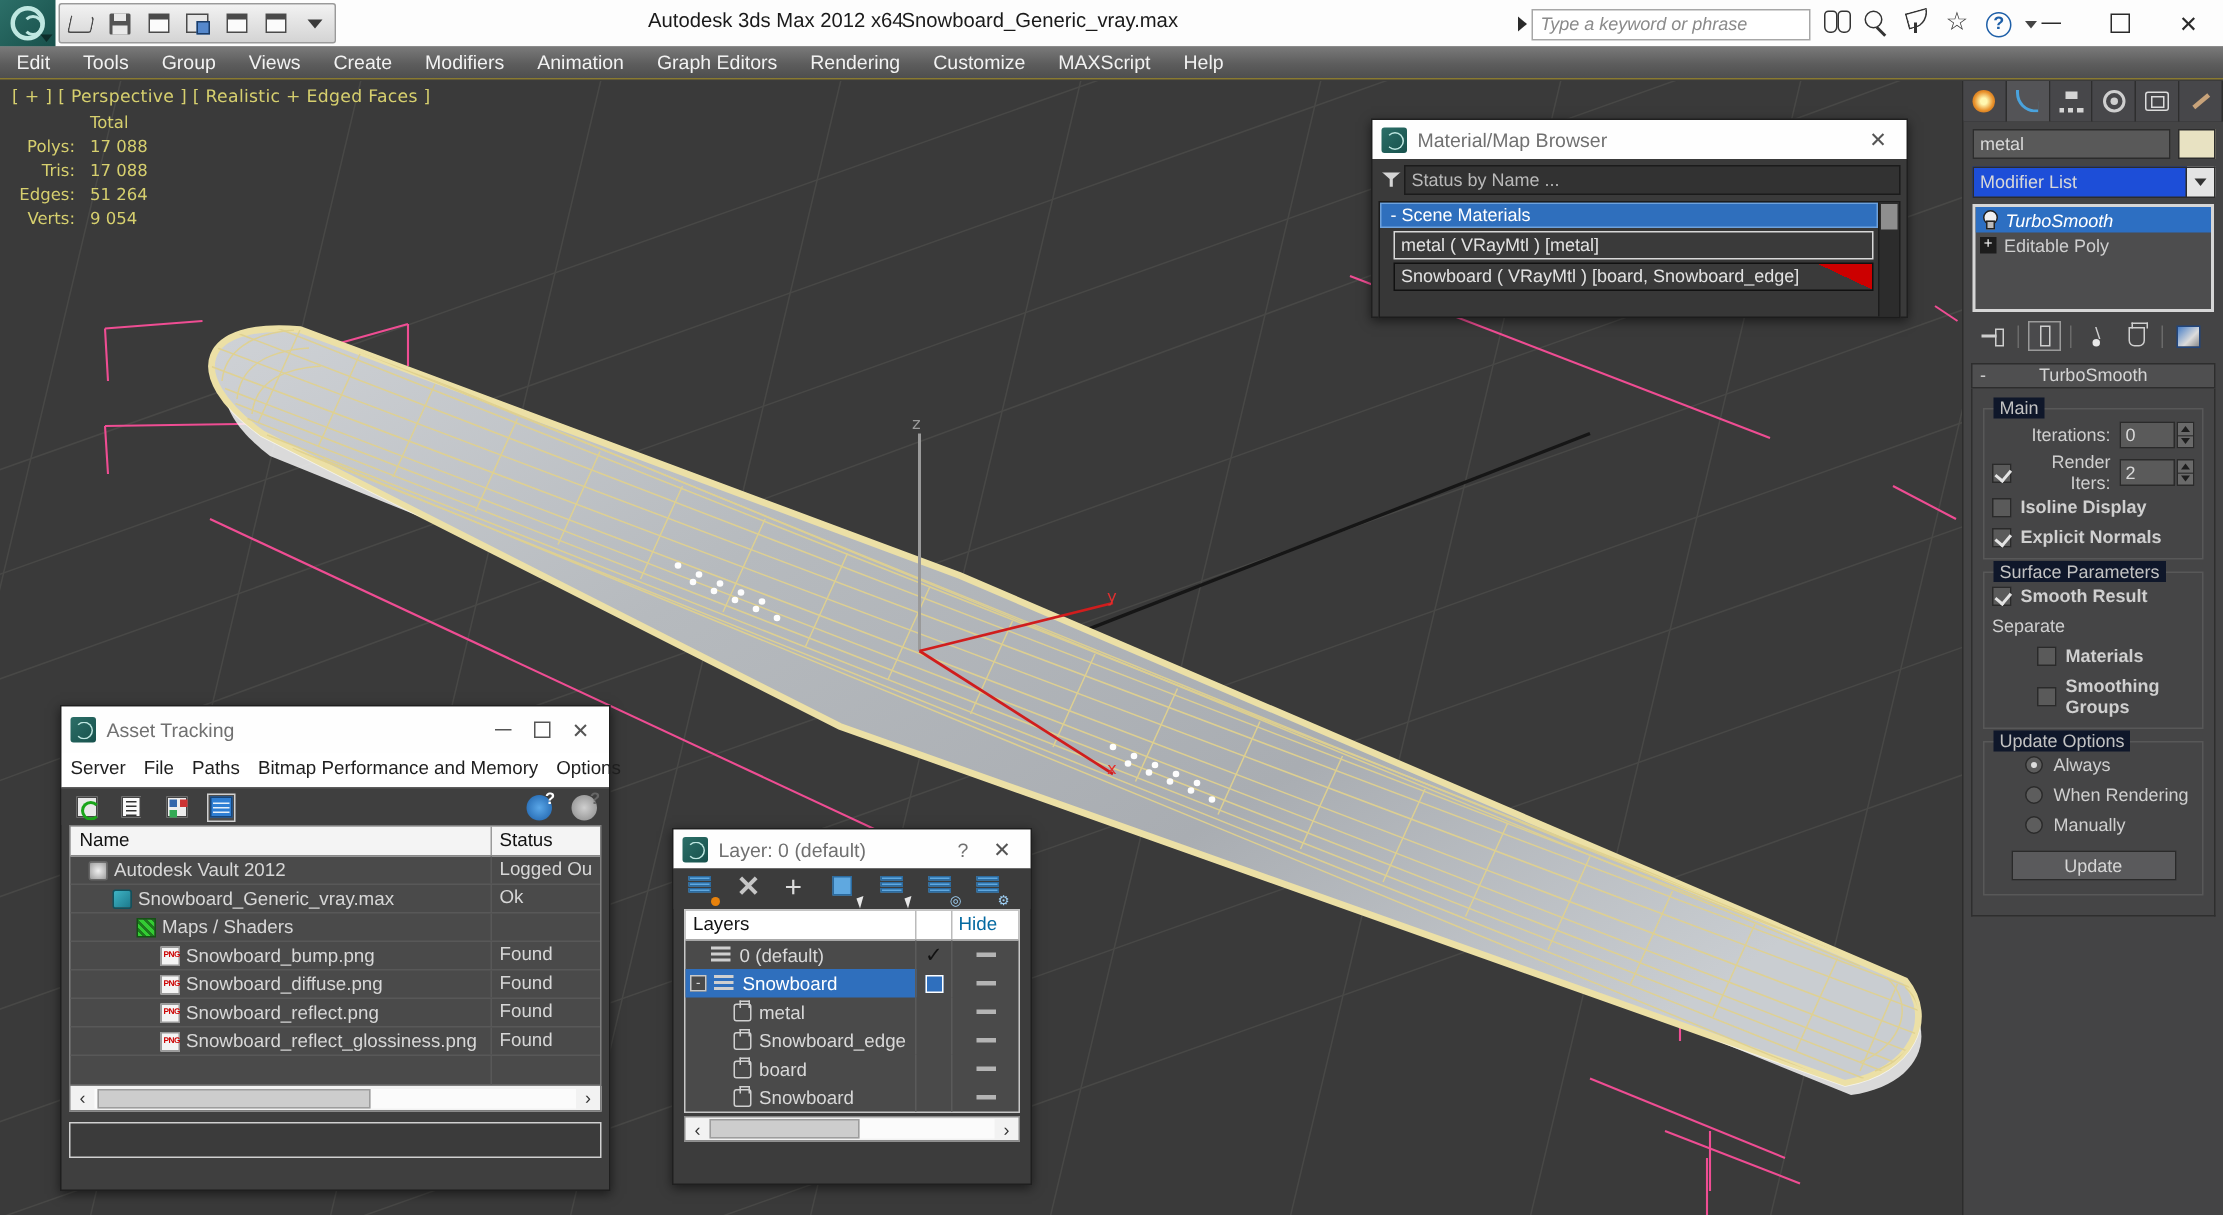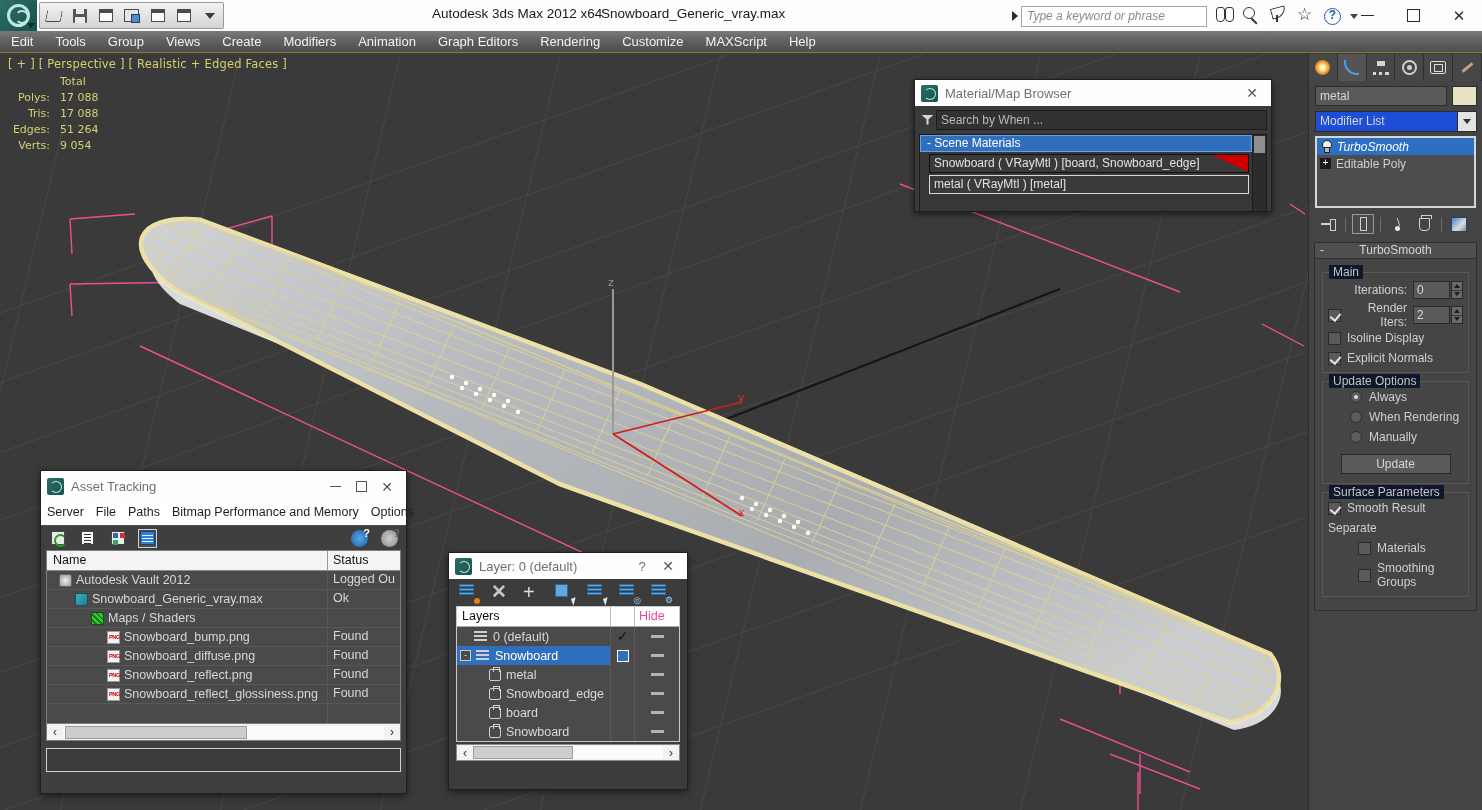--- a/index.html
+++ b/index.html
@@ -205,21 +205,21 @@
   .frow .lbl{flex:1;text-align:right;padding-right:6px;}
   .spin-field{
     width:37px;height:18px;background:#5a5a5a;border:1px solid #2a2a2a;
     color:#d9d9d9;font-size:12px;line-height:16px;padding-left:3px;
   }
   .spinner{width:12px;height:18px;display:flex;flex-direction:column;margin-left:1px;border:1px solid #2a2a2a;background:#6a6a6a;}
   .spinner div{flex:1;display:flex;align-items:center;justify-content:center;}
   .spinner .up{border-bottom:1px solid #3a3a3a;}
   .ar-u{width:0;height:0;border-left:3px solid transparent;border-right:3px solid transparent;border-bottom:4px solid #1e1e1e;}
   .ar-d{width:0;height:0;border-left:3px solid transparent;border-right:3px solid transparent;border-top:4px solid #1e1e1e;}
-  .cbrow{display:flex;align-items:center;gap:6px;margin-top:6px;font-size:12px;color:#cfcfcf;}
+  .cbrow{display:flex;align-items:center;gap:6px;margin-top:6px;font-size:12px;color:#cfcfcf;font-weight:bold;}
   .cb{width:13px;height:13px;background:#5a5a5a;border:1px solid #2a2a2a;position:relative;flex:none;}
   .cb.on:after{
     content:"";position:absolute;left:3px;top:1px;width:5px;height:8px;
     border:solid #e4e4e4;border-width:0 2px 2px 0;transform:rotate(40deg);
   }
   .rbrow{display:flex;align-items:center;gap:7px;margin-top:6px;font-size:12px;color:#cfcfcf;padding-left:22px;}
   .rb{width:12px;height:12px;border-radius:50%;background:#5d5d5d;border:1px solid #2b2b2b;position:relative;flex:none;}
   .rb.on:after{content:"";position:absolute;left:3px;top:3px;width:4px;height:4px;border-radius:50%;background:#dedede;}
   .btn-update{
     display:block;margin:10px auto 2px auto;width:110px;height:20px;
@@ -338,21 +338,21 @@
   .dot-orange{position:absolute;right:-2px;bottom:-2px;width:6px;height:6px;border-radius:50%;background:#e8820c;}
   .dot-cursor{position:absolute;right:-3px;bottom:-3px;width:0;height:0;border-left:5px solid #e8e8e8;border-bottom:7px solid transparent;transform:rotate(-20deg);}
   .dot-plus{position:absolute;right:-3px;bottom:-3px;color:#9fd0f5;font-size:9px;}
   .ic-xmark{color:#c6c6c6;font-size:19px;font-weight:bold;line-height:16px;}
   .ic-plusmark{color:#dcdcdc;font-size:20px;line-height:16px;}
   .ic-cube{width:13px;height:13px;background:#5fa8e0;border:1px solid #2b6ba0;}
   .lw-list{margin:0 7px;border:1px solid #c8c8c8;background:#4a4a4a;}
   .lw-hdr{display:flex;height:20px;background:#fff;border-bottom:1px solid #aaa;}
   .lw-hdr .c1{flex:1;color:#111;font-size:12.5px;line-height:18px;padding-left:5px;border-right:1px solid #bbb;}
   .lw-hdr .c2{width:24px;border-right:1px solid #bbb;}
-  .lw-hdr .c3{width:44px;color:#ec4899;font-size:12.5px;line-height:18px;padding-left:4px;}
+  .lw-hdr .c3{width:44px;color:#0369a1;font-size:12.5px;line-height:18px;padding-left:4px;}
   .lw-row{display:flex;height:19px;align-items:center;}
   .lw-row.sel .c1{background:#2f6fbd;}
   .lw-row .c1{flex:1;display:flex;align-items:center;gap:5px;color:#d8d8d8;font-size:12.5px;padding-left:4px;overflow:hidden;white-space:nowrap;height:19px;border-right:1px solid #5a5a5a;}
   .lw-row .c2{width:24px;display:flex;align-items:center;justify-content:center;height:19px;border-right:1px solid #5a5a5a;}
   .lw-row .c3{width:44px;display:flex;align-items:center;justify-content:center;height:19px;}
   .lw-row.sel .c1{color:#fff;}
   .expander{width:11px;height:11px;background:#4a4a4a;border:1px solid #c9c9c9;color:#e0e0e0;font-size:9px;line-height:8px;text-align:center;flex:none;}
   .ic-layersm{width:14px;height:11px;position:relative;flex:none;}
   .ic-layersm i{position:absolute;left:0;width:13px;height:2px;background:#cfcfcf;display:block;}
   .ic-layersm i:nth-child(1){top:0;}
@@ -721,81 +721,81 @@
             <span class="cb"></span>
             <span>Isoline Display</span>
           </div>
           <div class="cbrow">
             <span class="cb on"></span>
             <span>Explicit Normals</span>
           </div>
         </div>
 
         <div class="group">
+          <div class="gtitle">Surface Parameters</div>
+          <div class="cbrow">
+            <span class="cb on"></span>
+            <span>Smooth Result</span>
+          </div>
+          <div style="margin-top:6px;color:#cfcfcf;font-size:12px;">Separate</div>
+          <div class="cbrow" style="padding-left:30px;">
+            <span class="cb"></span>
+            <span>Materials</span>
+          </div>
+          <div class="cbrow" style="padding-left:30px;">
+            <span class="cb"></span>
+            <span>Smoothing Groups</span>
+          </div>
+        </div>
+
+        <div class="group">
           <div class="gtitle">Update Options</div>
           <div class="rbrow">
             <span class="rb on"></span>
             <span>Always</span>
           </div>
           <div class="rbrow">
             <span class="rb"></span>
             <span>When Rendering</span>
           </div>
           <div class="rbrow">
             <span class="rb"></span>
             <span>Manually</span>
           </div>
           <div class="btn-update">Update</div>
-        </div>
-
-        <div class="group">
-          <div class="gtitle">Surface Parameters</div>
-          <div class="cbrow">
-            <span class="cb on"></span>
-            <span>Smooth Result</span>
-          </div>
-          <div style="margin-top:6px;color:#cfcfcf;font-size:12px;">Separate</div>
-          <div class="cbrow" style="padding-left:30px;">
-            <span class="cb"></span>
-            <span>Materials</span>
-          </div>
-          <div class="cbrow" style="padding-left:30px;">
-            <span class="cb"></span>
-            <span>Smoothing Groups</span>
-          </div>
         </div>
 
       </div>
     </div>
   </div>
 
   <div class="win" id="matbrowser">
     <div class="win-title">
       <div class="win-ico"></div>
       <div class="t">Material/Map Browser</div>
       <div class="wctl">✕</div>
     </div>
     <div class="mb-search">
       <div class="mb-funnel">
           <div class="ic-funnel"></div>
         </div>
-      <div class="mb-input">Search by When ...</div>
+      <div class="mb-input">Status by Name ...</div>
     </div>
     <div class="mb-list">
       <div class="mb-listinner">
         <div class="mb-group">
           <span>-</span>
           <span>Scene Materials</span>
         </div>
+        <div class="mb-item">
+          <span>metal  ( VRayMtl )  [metal]</span>
+        </div>
         <div class="mb-item nb">
           <span>Snowboard ( VRayMtl ) [board, Snowboard_edge]</span>
           <span class="redtag"></span>
-        </div>
-        <div class="mb-item">
-          <span>metal  ( VRayMtl )  [metal]</span>
         </div>
       </div>
       <div class="mb-scroll">
         <div class="mb-thumb"></div>
       </div>
     </div>
   </div>
 
   <div class="win" id="assettrack">
     <div class="win-title at-title">

